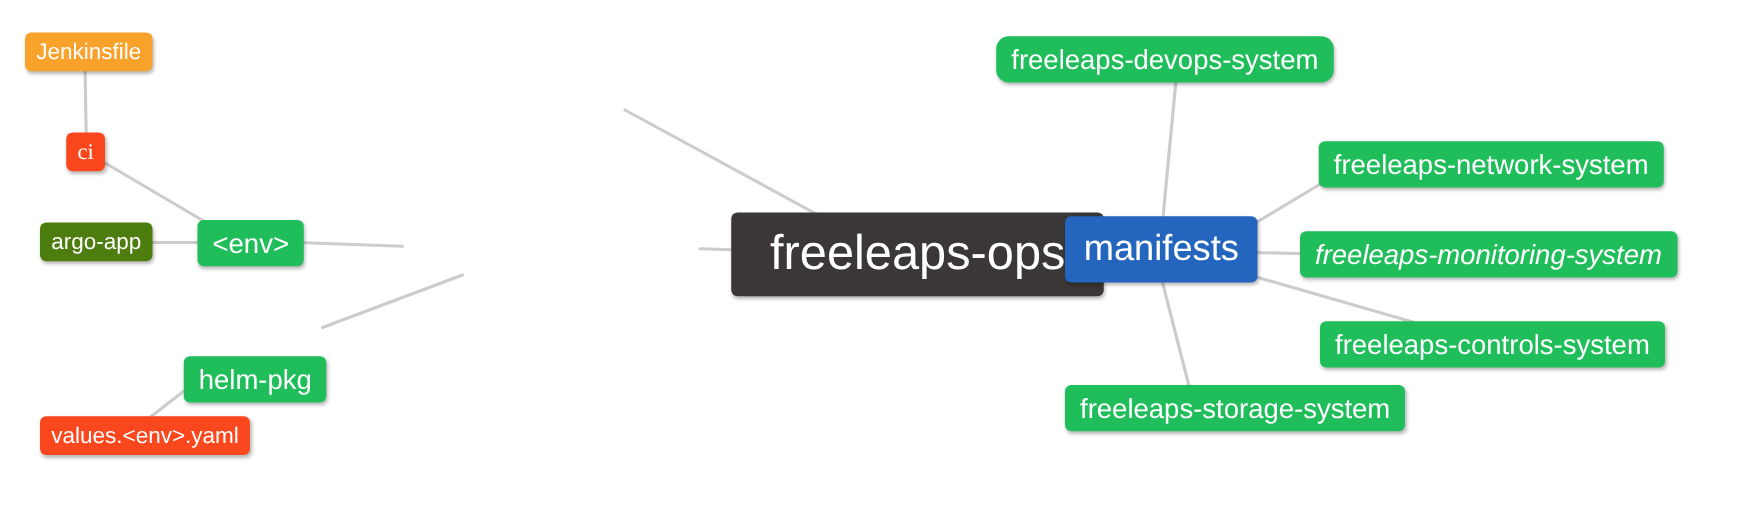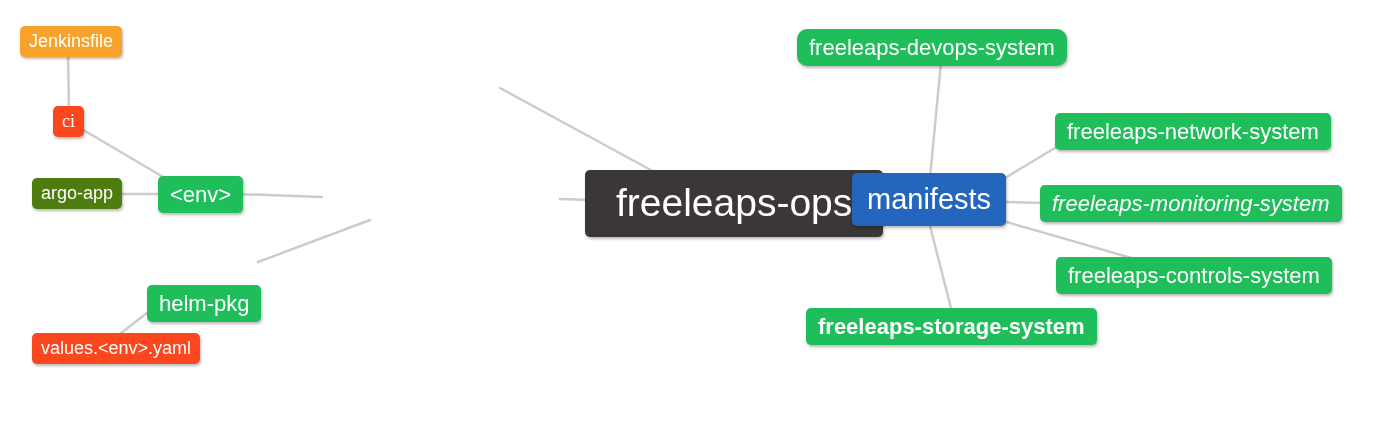--- a/index.html
+++ b/index.html
@@ -82,15 +82,15 @@
   <div class="node branch" style="left: 852px; top: 173px; background-color: rgb(36, 101, 189);">manifests</div>
 
   <div class="node mid" style="left: 797px; top: 29px; background-color: rgb(32, 190, 91); border-radius: 10px;">freeleaps-devops-system</div>
 
   <div class="node mid" style="left: 1055px; top: 113px; background-color: rgb(32, 190, 91);">freeleaps-network-system</div>
 
   <div class="node mid" style="left: 1040px; top: 185px; background-color: rgb(32, 190, 91); font-style: italic;">freeleaps-monitoring-system</div>
 
   <div class="node mid" style="left: 1056px; top: 257px; background-color: rgb(32, 190, 91);">freeleaps-controls-system</div>
 
-  <div class="node mid" style="left: 806px; top: 308px; background-color: rgb(32, 190, 91); font-weight: bold;">freeleaps-storage-system</div>
+  <div class="node mid" style="left: 852px; top: 308px; background-color: rgb(32, 190, 91);">freeleaps-storage-system</div>
 
 </div>
 
 </body></html>

